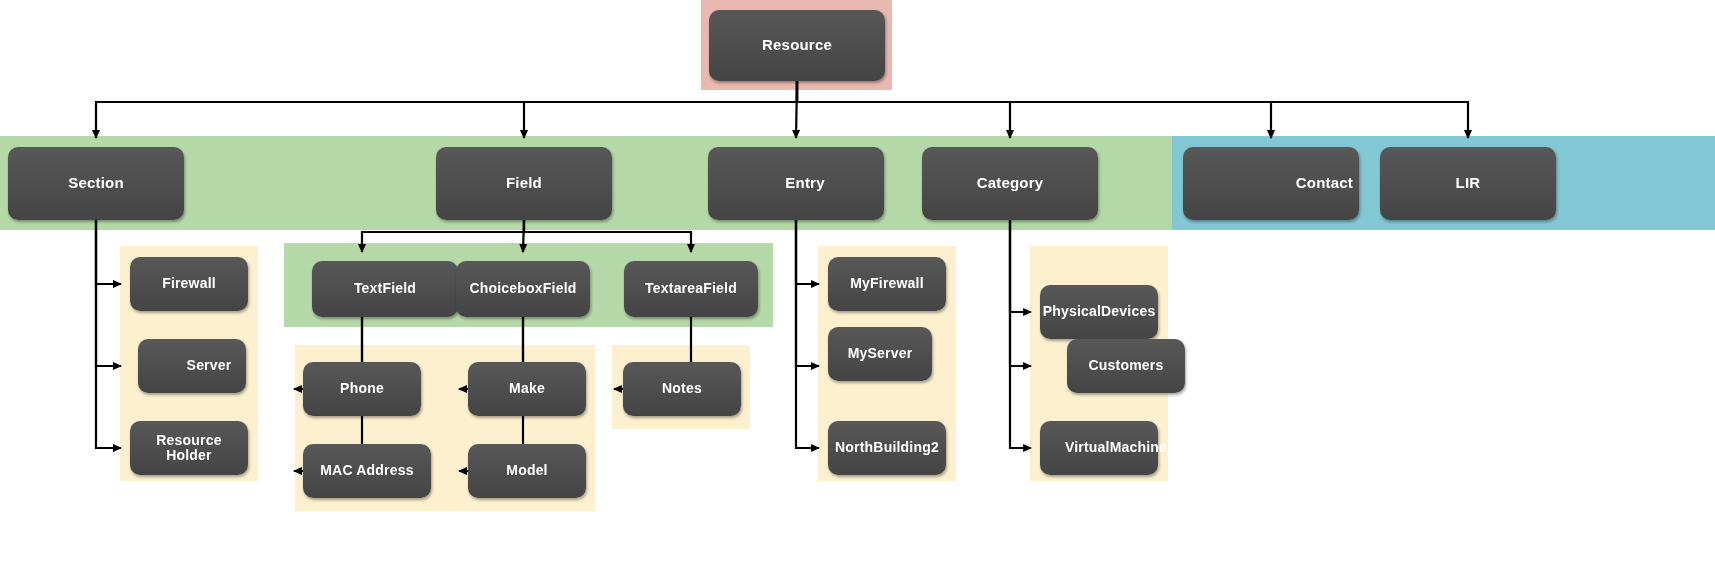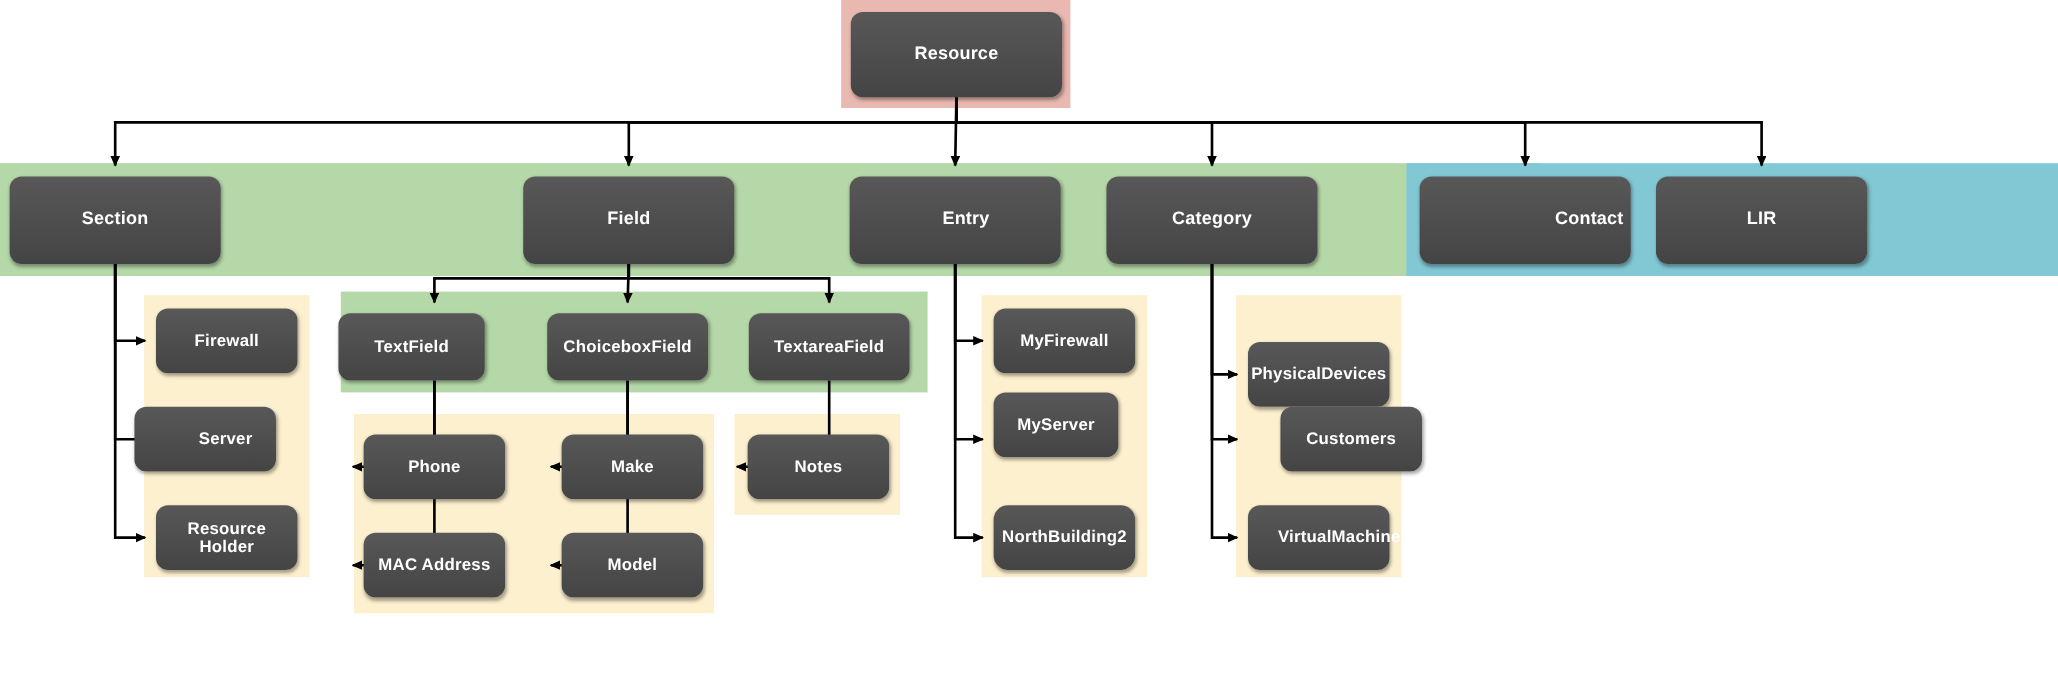--- a/index.html
+++ b/index.html
@@ -118,57 +118,57 @@
       </div>
       <div class="node lvl1" style="left: 1183px; top: 147px; width: 176px; height: 73px; justify-content: flex-end;">
         <span>Contact</span>
       </div>
       <div class="node lvl1" style="left: 1380px; top: 147px; width: 176px; height: 73px;">
         <span>LIR</span>
       </div>
       <div class="node lvl3" style="left: 130px; top: 257px; width: 118px; height: 54px;">
         <span>Firewall</span>
       </div>
-      <div class="node lvl3" style="left: 112px; top: 339px; width: 118px; height: 54px; padding-left: 40px;">
+      <div class="node lvl3" style="left: 138px; top: 339px; width: 108px; height: 54px; padding-left: 40px;">
         <span>Server</span>
       </div>
       <div class="node lvl3" style="left: 130px; top: 421px; width: 118px; height: 54px;">
         <span>Resource Holder</span>
       </div>
-      <div class="node lvl2" style="left: 282px; top: 261px; width: 122px; height: 56px;">
+      <div class="node lvl2" style="left: 312px; top: 261px; width: 146px; height: 56px;">
         <span>TextField</span>
       </div>
       <div class="node lvl2" style="left: 456px; top: 261px; width: 134px; height: 56px;">
         <span>ChoiceboxField</span>
       </div>
       <div class="node lvl2" style="left: 624px; top: 261px; width: 134px; height: 56px;">
         <span>TextareaField</span>
       </div>
       <div class="node lvl3" style="left: 303px; top: 362px; width: 118px; height: 54px;">
         <span>Phone</span>
       </div>
-      <div class="node lvl3" style="left: 303px; top: 444px; width: 118px; height: 54px; text-align: right;">
+      <div class="node lvl3" style="left: 303px; top: 444px; width: 128px; height: 54px; text-align: right;">
         <span>MAC Address</span>
       </div>
       <div class="node lvl3" style="left: 468px; top: 362px; width: 118px; height: 54px;">
         <span>Make</span>
       </div>
       <div class="node lvl3" style="left: 468px; top: 444px; width: 118px; height: 54px;">
         <span>Model</span>
       </div>
       <div class="node lvl3" style="left: 623px; top: 362px; width: 118px; height: 54px;">
         <span>Notes</span>
       </div>
       <div class="node lvl3" style="left: 828px; top: 257px; width: 118px; height: 54px;">
         <span>MyFirewall</span>
       </div>
       <div class="node lvl3" style="left: 828px; top: 327px; width: 104px; height: 54px; text-align: right;">
         <span>MyServer</span>
       </div>
-      <div class="node lvl3" style="left: 828px; top: 421px; width: 118px; height: 54px; border-radius: 12px;">
+      <div class="node lvl3" style="left: 828px; top: 421px; width: 118px; height: 54px;">
         <span>NorthBuilding2</span>
       </div>
       <div class="node lvl3" style="left: 1040px; top: 285px; width: 118px; height: 54px;">
         <span>PhysicalDevices</span>
       </div>
       <div class="node lvl3" style="left: 1040px; top: 339px; width: 118px; height: 54px; margin-left: 27px;">
         <span>Customers</span>
       </div>
       <div class="node lvl3" style="left: 1040px; top: 421px; width: 118px; height: 54px; padding-left: 48px;">
         <span>VirtualMachines</span>

